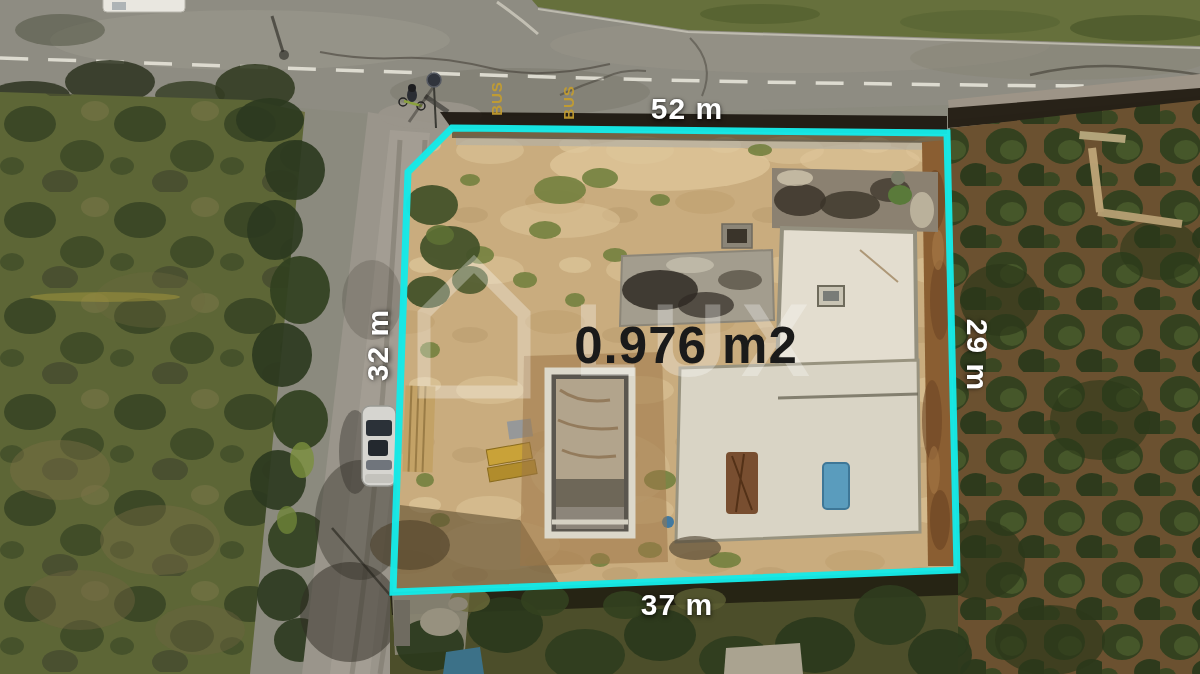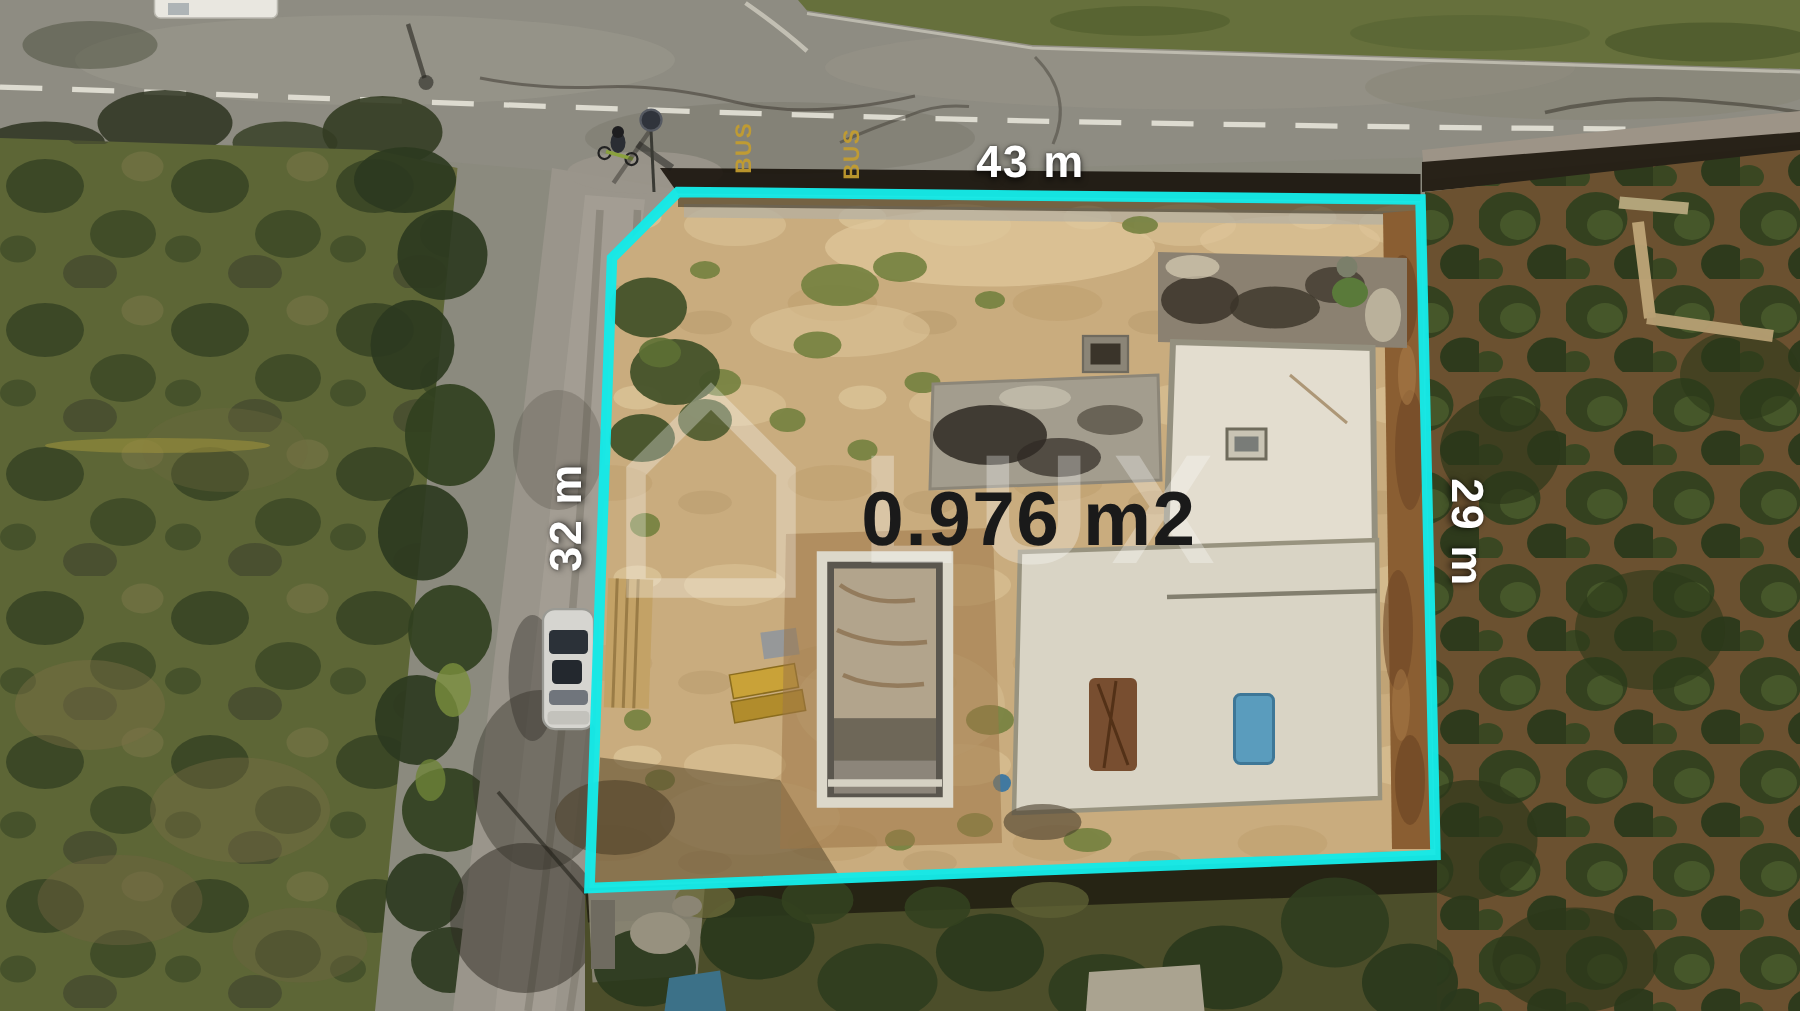--- a/index.html
+++ b/index.html
@@ -306,19 +306,20 @@
   <polygon points="452,128 947,133 957,570 393,592 408,172" fill="none" stroke="#15E9E7" stroke-width="7" stroke-linejoin="miter" opacity=".97"></polygon>
 
   <path d="M424,314 L474,264 L524,314 L524,392 L424,392 Z" fill="none" stroke="rgba(255,255,255,0.30)" stroke-width="13" stroke-linejoin="miter"></path>
 </svg>
 
 <div class="wm-brand" style="left:574px;top:288px;">LUX</div>
 
 <div class="bus-label" style="left:476px;top:90px;">BUS</div>
 <div class="bus-label" style="left:548px;top:94px;">BUS</div>
 
-<div class="dim-label" style="left:627px;top:92px;">43 m</div>
+<div class="dim-label" style="left:627px;top:92px;">52 m</div>
 <div class="dim-label dim-left" style="left:318px;top:328px;">32 m</div>
 <div class="dim-label dim-right" style="left:917px;top:338px;">29 m</div>
+<div class="dim-label" style="left:617px;top:588px;">37 m</div>
 
 <div class="area-label" style="left:536px;top:316px;">0.976 m2</div>
 
 </div>
 
 </body></html>

